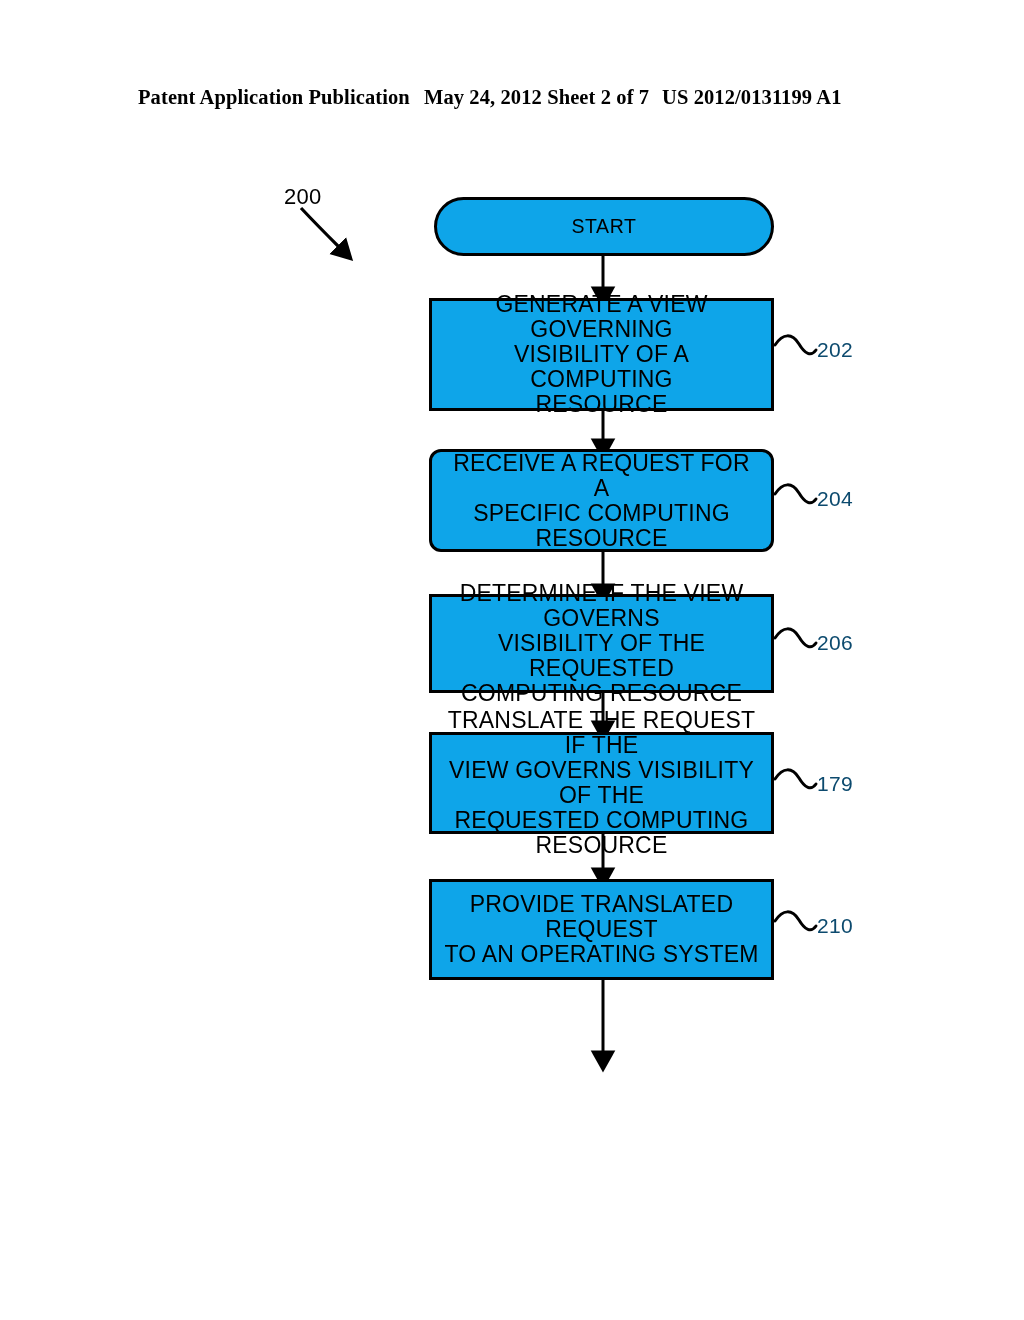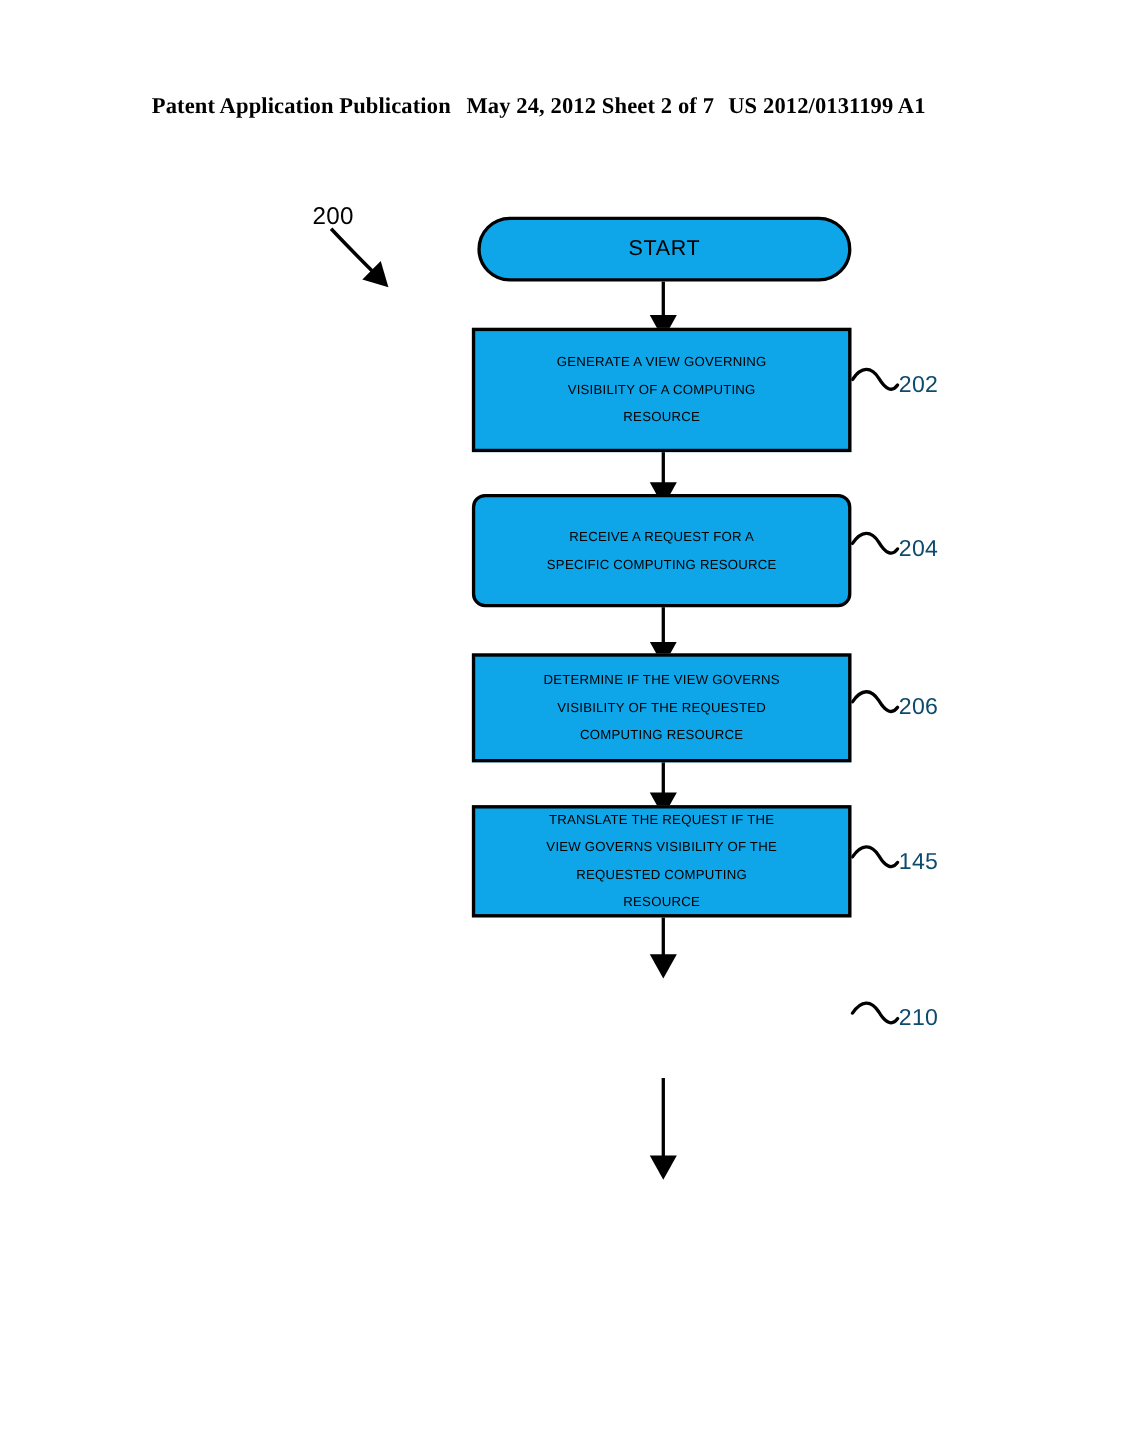--- a/index.html
+++ b/index.html
@@ -66,21 +66,21 @@
     justify-content: center;
     background: #0ea5e9;
     border: 3px solid #000000;
   }
   .node.terminator {
     border-radius: 34px;
   }
   .node-label {
     text-align: center;
     font-family: "Liberation Sans", sans-serif;
-    font-size: 12px;
+    font-size: 23px;
     line-height: 25px;
     letter-spacing: 0.2px;
     color: #000;
     white-space: pre-line;
     padding: 0 12px;
   }
   .node.terminator .node-label {
     font-size: 19.5px;
     letter-spacing: 0.6px;
   }
@@ -185,18 +185,22 @@
 COMPUTING RESOURCE</div>
   </div>
   <div class="ref-num" style="left:773px; top:631px;">206</div>
 
   <div class="node" style="left:385px; top:732px; width:345px; height:102px;">
     <div class="node-label">TRANSLATE THE REQUEST IF THE
 VIEW GOVERNS VISIBILITY OF THE
 REQUESTED COMPUTING
 RESOURCE</div>
   </div>
-  <div class="ref-num" style="left:773px; top:772px;">145</div>
-
+  <div class="ref-num" style="left:773px; top:772px;">179</div>
+
+  <div class="node" style="left:385px; top:879px; width:345px; height:101px;">
+    <div class="node-label">PROVIDE TRANSLATED REQUEST
+TO AN OPERATING SYSTEM</div>
+  </div>
   <div class="ref-num" style="left:773px; top:914px;">210</div>
 
 
 </div>
 
 </body></html>

